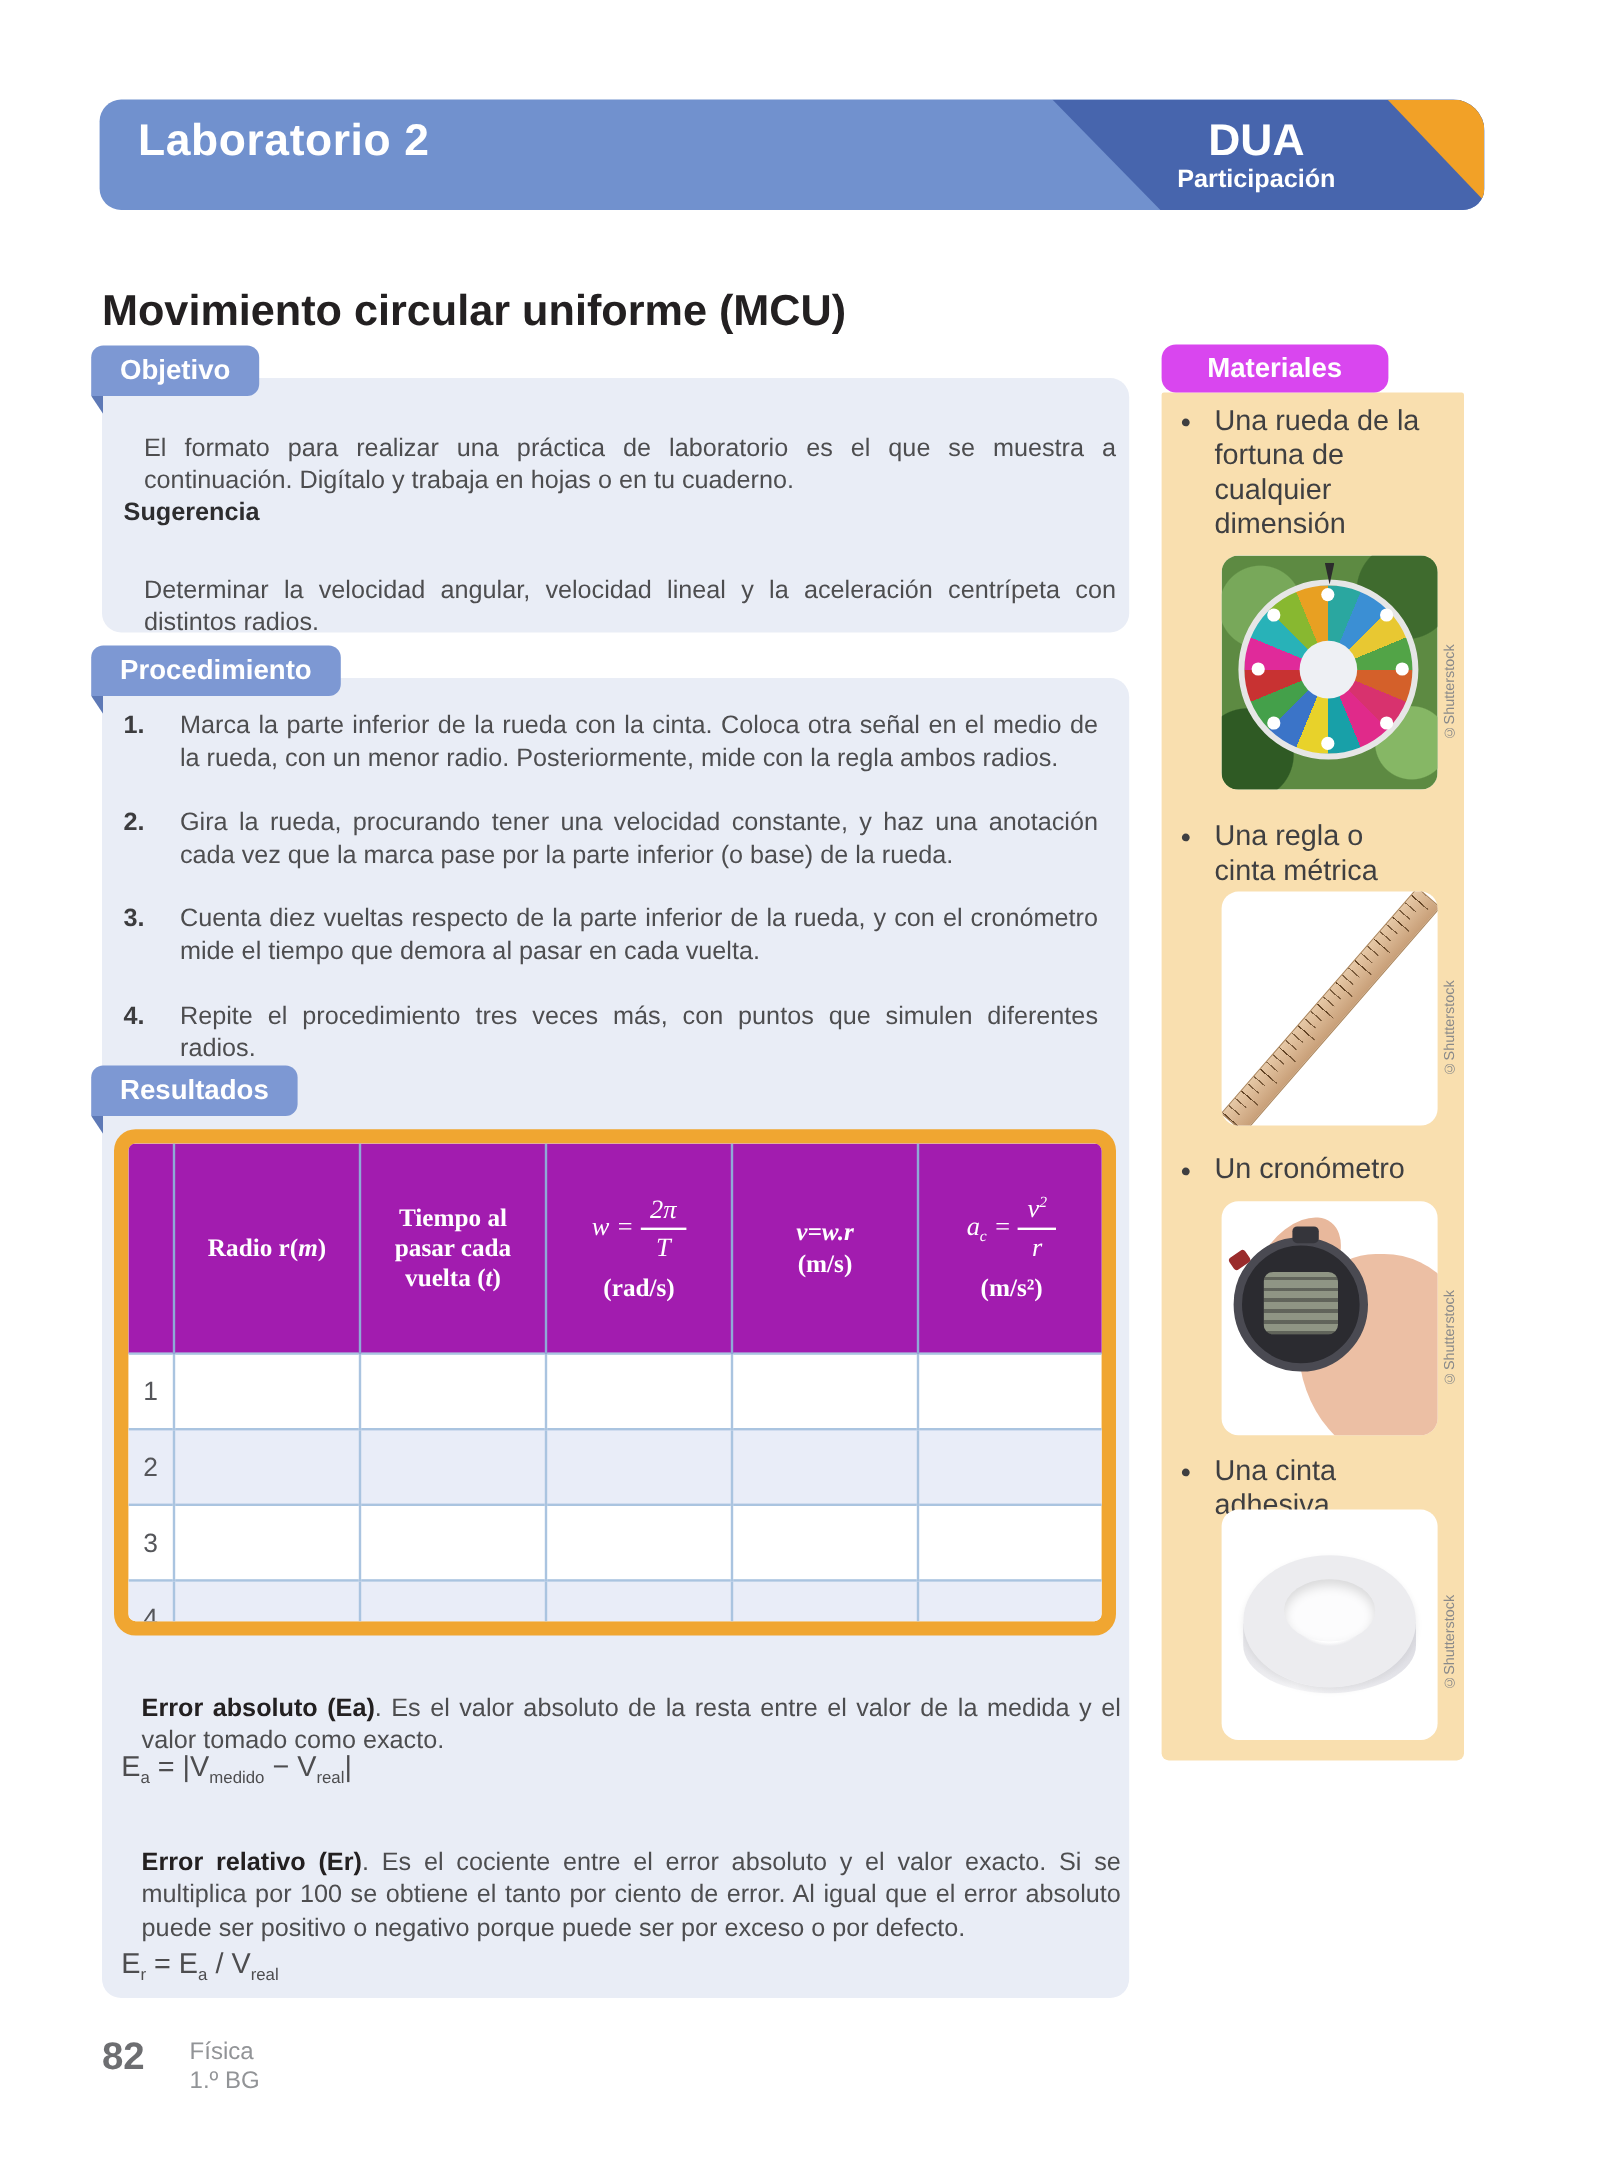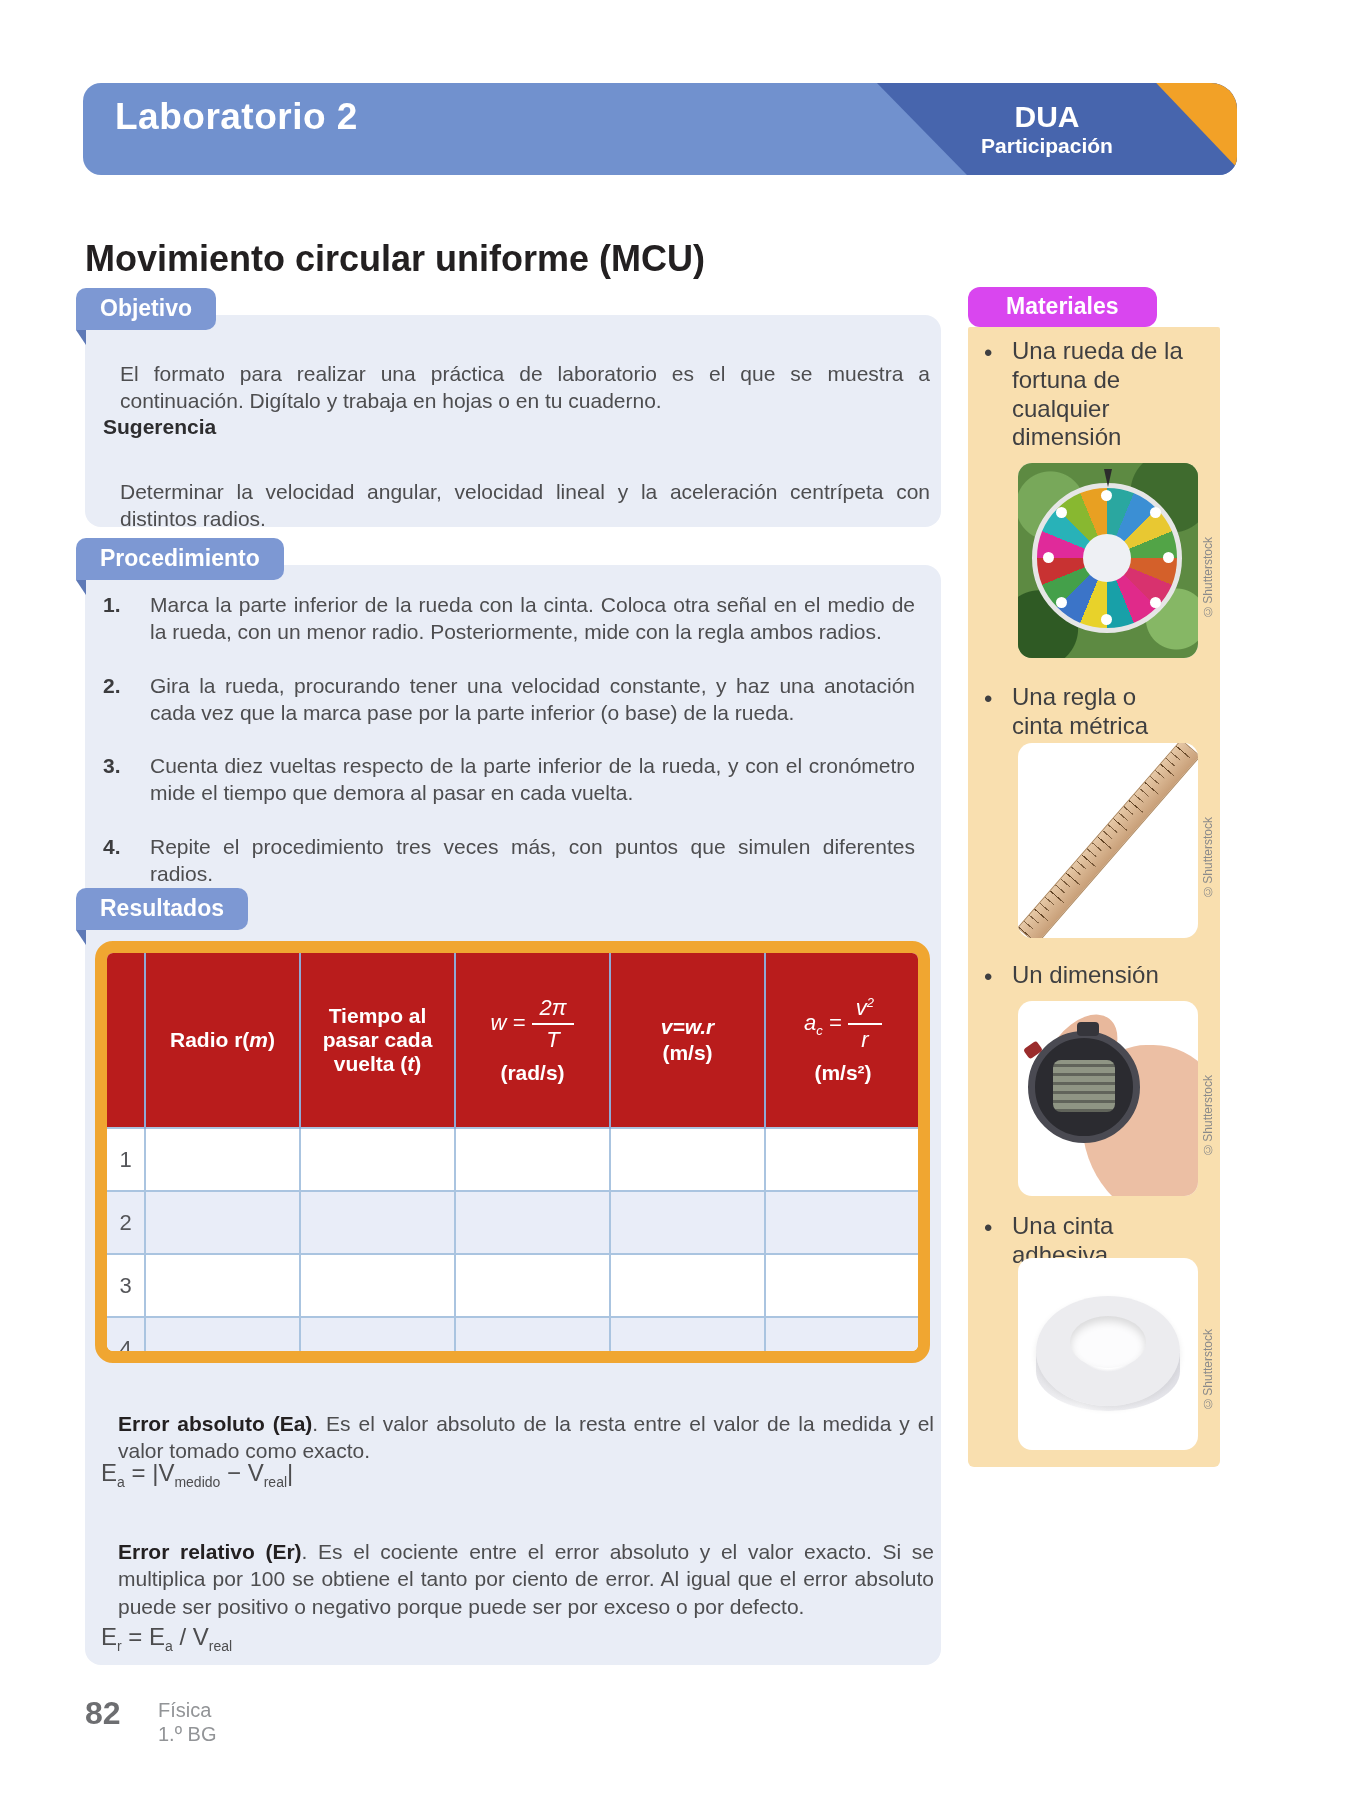--- a/index.html
+++ b/index.html
@@ -10,21 +10,21 @@
   .banner{position:absolute;left:83px;top:83px;width:1154px;height:92px;background:#7191CE;
           border-radius:18px 26px 18px 18px;overflow:hidden;}
   .banner-dark{position:absolute;inset:0;background:#4765AD;
           clip-path:polygon(68.8% 0,100% 0,100% 100%,76.6% 100%);}
   .banner-orange{position:absolute;inset:0;background:#F2A127;
           clip-path:polygon(93% 0,100% 0,100% 92%);}
   .banner-title{position:absolute;left:32px;top:0;height:68px;display:flex;align-items:center;
           color:#ffffff;font-size:37px;font-weight:bold;letter-spacing:.5px;}
   .banner-dua{position:absolute;right:100px;top:0;height:92px;width:180px;display:flex;flex-direction:column;
           justify-content:center;align-items:center;color:#ffffff;text-align:center;line-height:1.15;}
-  .banner-dua .dua{font-size:30px;font-weight:bold;}
+  .banner-dua .dua{font-size:37px;font-weight:bold;}
   .banner-dua .dua-sub{font-size:21px;font-weight:bold;}
 
   
   .page-title{position:absolute;left:85px;top:214px;font-size:36px;font-weight:bold;color:#232021;}
 
   
   .panel{position:absolute;background:#E9EDF6;border-radius:16px;}
   .panel-objetivo{left:85px;top:315px;width:856px;height:212px;}
   .panel-principal{left:85px;top:565px;width:856px;height:1100px;}
 
@@ -45,22 +45,22 @@
   
   .proc-list{position:absolute;left:18px;top:26px;width:812px;}
   .proc-item{display:flex;margin-bottom:26px;}
   .proc-num{width:30px;flex:0 0 30px;font-weight:bold;color:#3c3c3e;font-size:21px;line-height:1.3;}
   .proc-text{flex:1;margin-left:17px;}
 
   
   .table-wrap{position:absolute;left:10px;top:376px;width:835px;height:422px;
           border:12px solid #F0A631;border-radius:18px;background:#ffffff;overflow:hidden;box-sizing:border-box;}
   table.results{width:100%;height:100%;border-collapse:collapse;table-layout:fixed;}
-  table.results th{background:#b91c1c;color:#ffffff;font-weight:bold;font-size:21px;text-align:center;
-          vertical-align:middle;border-left:2px solid #8FA9D6;padding:4px 16px;height:166px;}
+  table.results th{background:#a21caf;color:#ffffff;font-weight:bold;font-size:21px;text-align:center;
+          vertical-align:middle;border-left:2px solid #8FA9D6;padding:4px 16px;height:166px;font-family:Liberation Serif, serif;}
   table.results th:first-child{border-left:none;}
   table.results td{border-left:2px solid #AAC4E0;border-top:2px solid #AAC4E0;height:59px;}
   table.results td:first-child{border-left:none;color:#55565a;font-size:22px;text-align:center;font-weight:normal;}
   table.results tr.alt td{background:#E9EDF8;}
   .hdr-it{font-style:italic;}
   .formula-w{font-weight:normal;font-style:italic;font-size:22px;}
   .frac{display:inline-block;vertical-align:middle;text-align:center;font-style:italic;font-weight:normal;}
   .frac .num{display:block;padding:0 8px 2px;border-bottom:2px solid #ffffff;}
   .frac .den{display:block;padding-top:2px;}
   .hdr-unit{display:block;margin-top:8px;font-weight:bold;}
@@ -299,21 +299,21 @@
     <div class="credit" style="top:250px">©Shutterstock</div>
 
     <span class="sb-bullet" style="top:398px">•</span>
     <div class="sb-item-text" style="top:396px">Una regla o cinta métrica</div>
     <div class="img-card ruler-card">
       <div class="ruler"></div>
     </div>
     <div class="credit" style="top:530px">©Shutterstock</div>
 
     <span class="sb-bullet" style="top:676px">•</span>
-    <div class="sb-item-text" style="top:674px">Un dimensión</div>
+    <div class="sb-item-text" style="top:674px">Un cronómetro</div>
     <div class="img-card watch-card">
       <div class="hand"></div>
       <div class="thumb"></div>
       <div class="watch">
         <div class="crown"></div>
         <div class="side-btn"></div>
         <div class="watch-face"></div>
       </div>
     </div>
     <div class="credit" style="top:788px">©Shutterstock</div>

